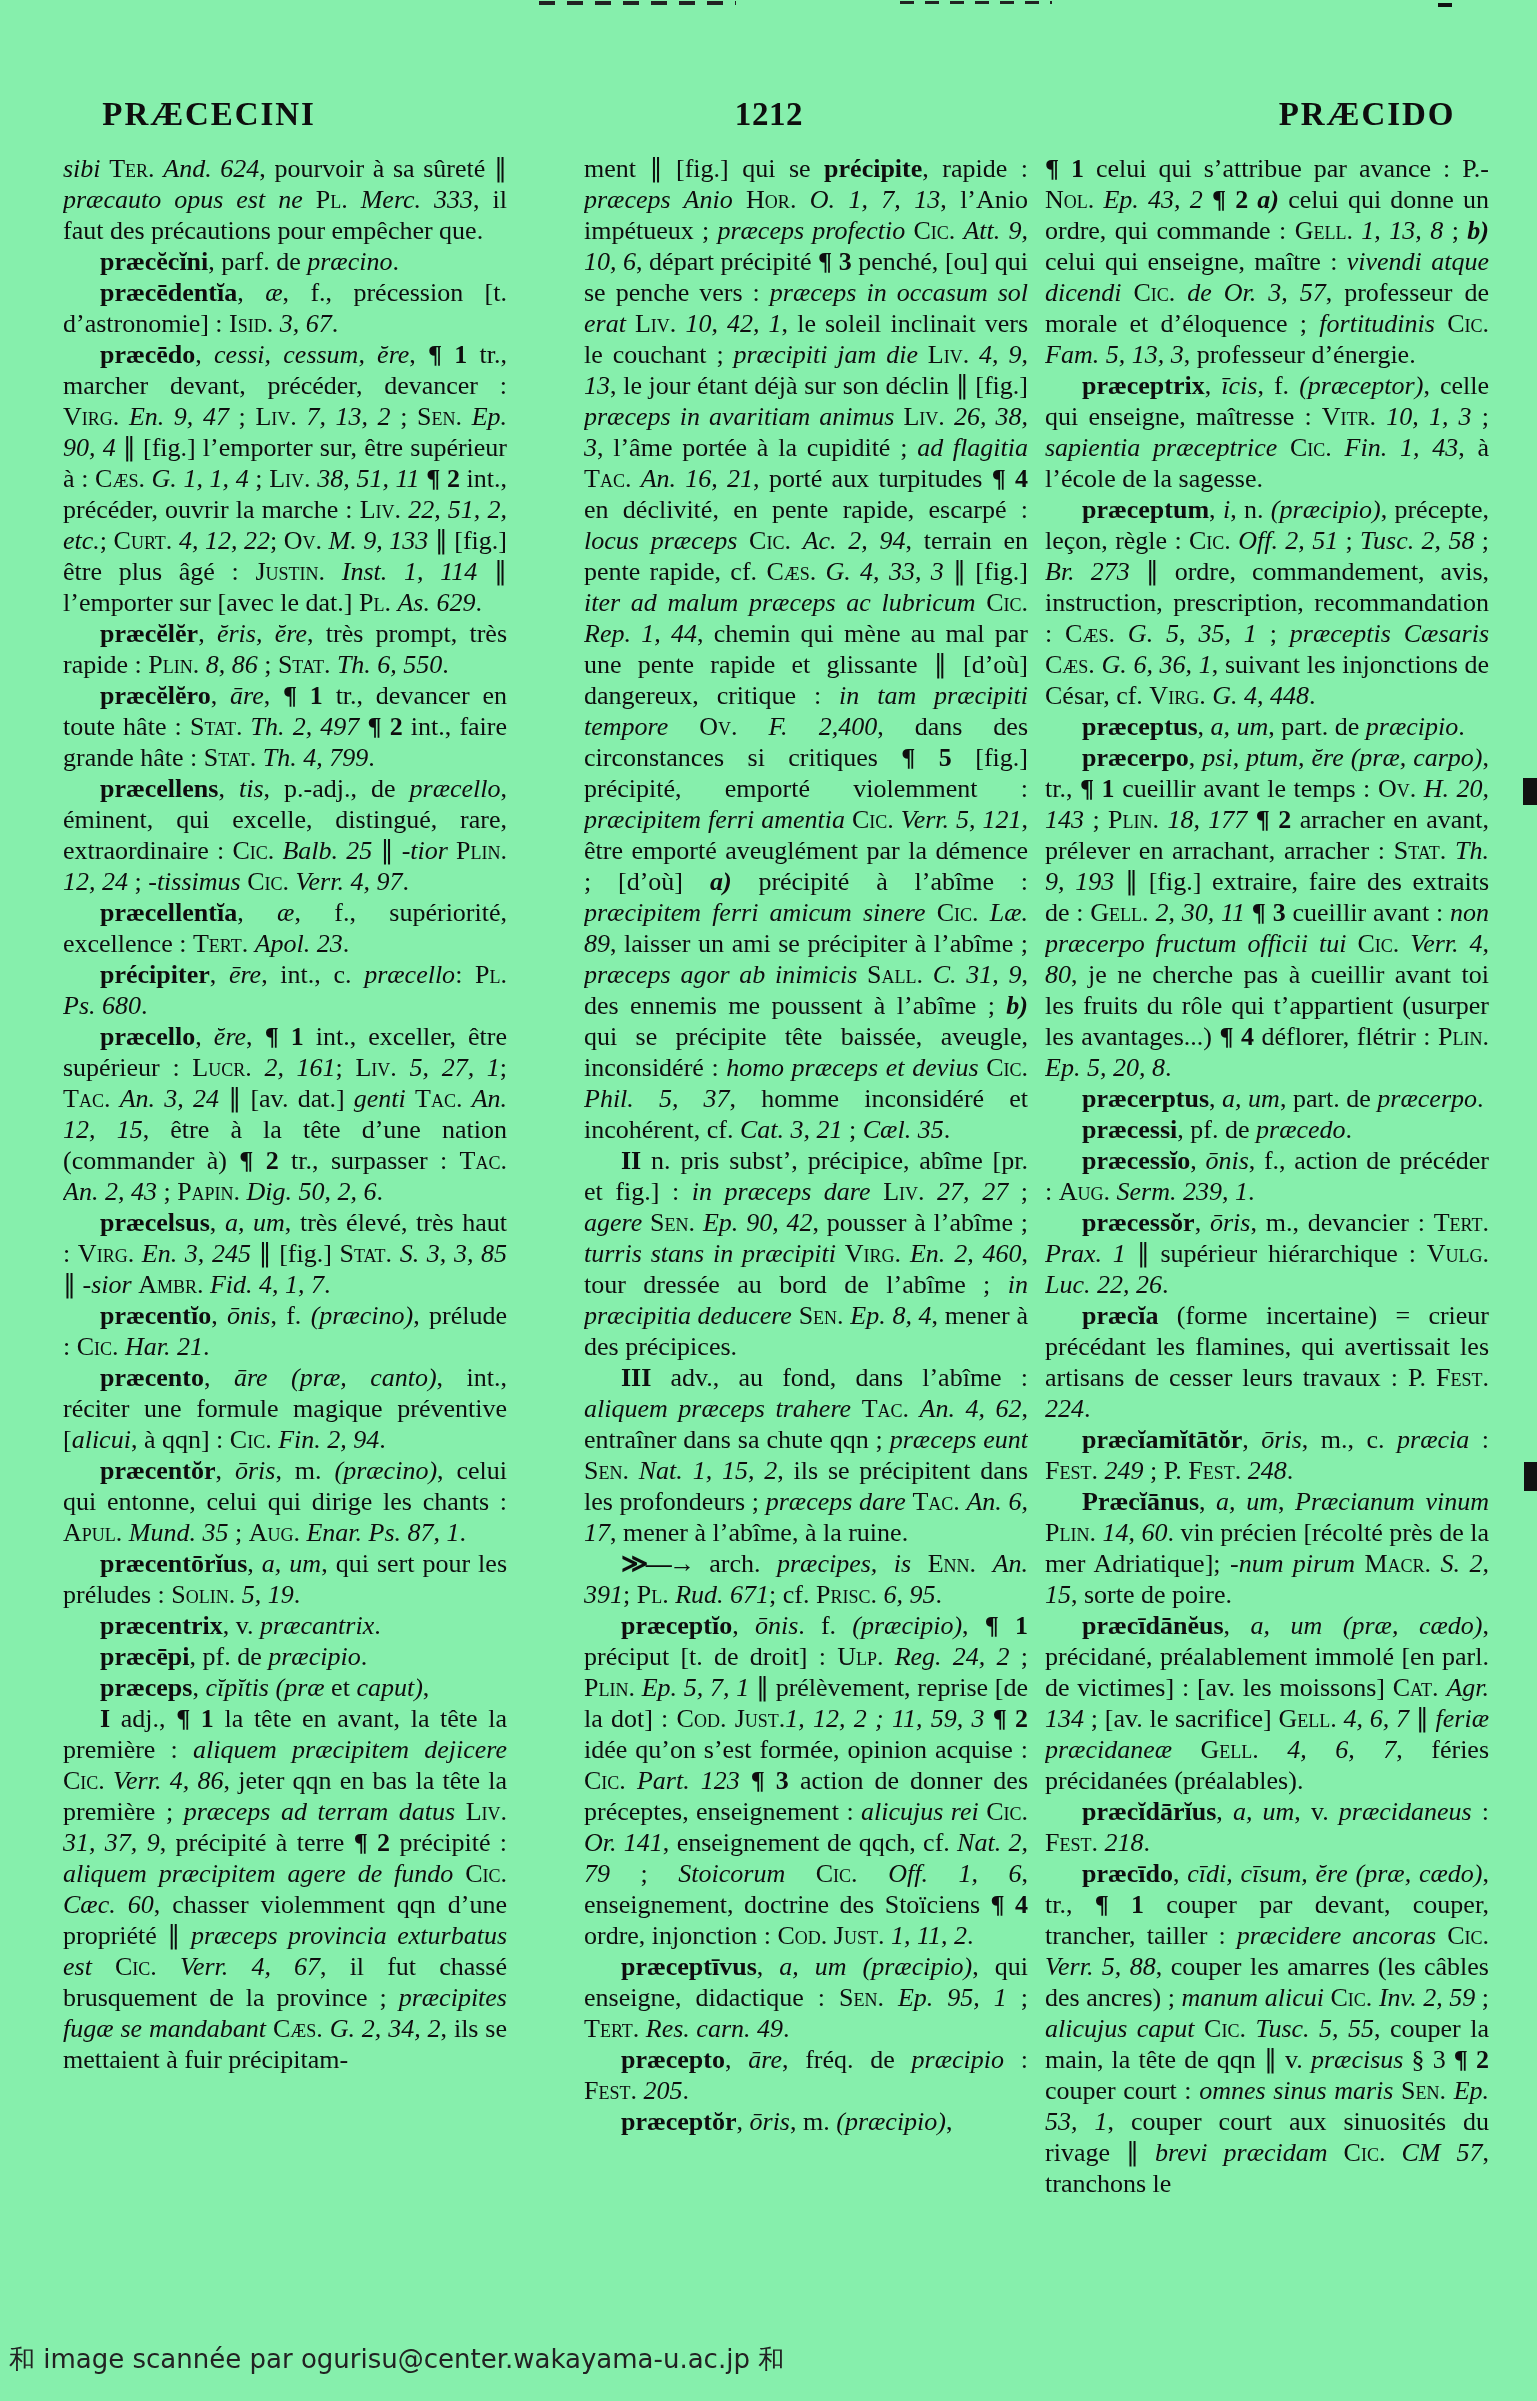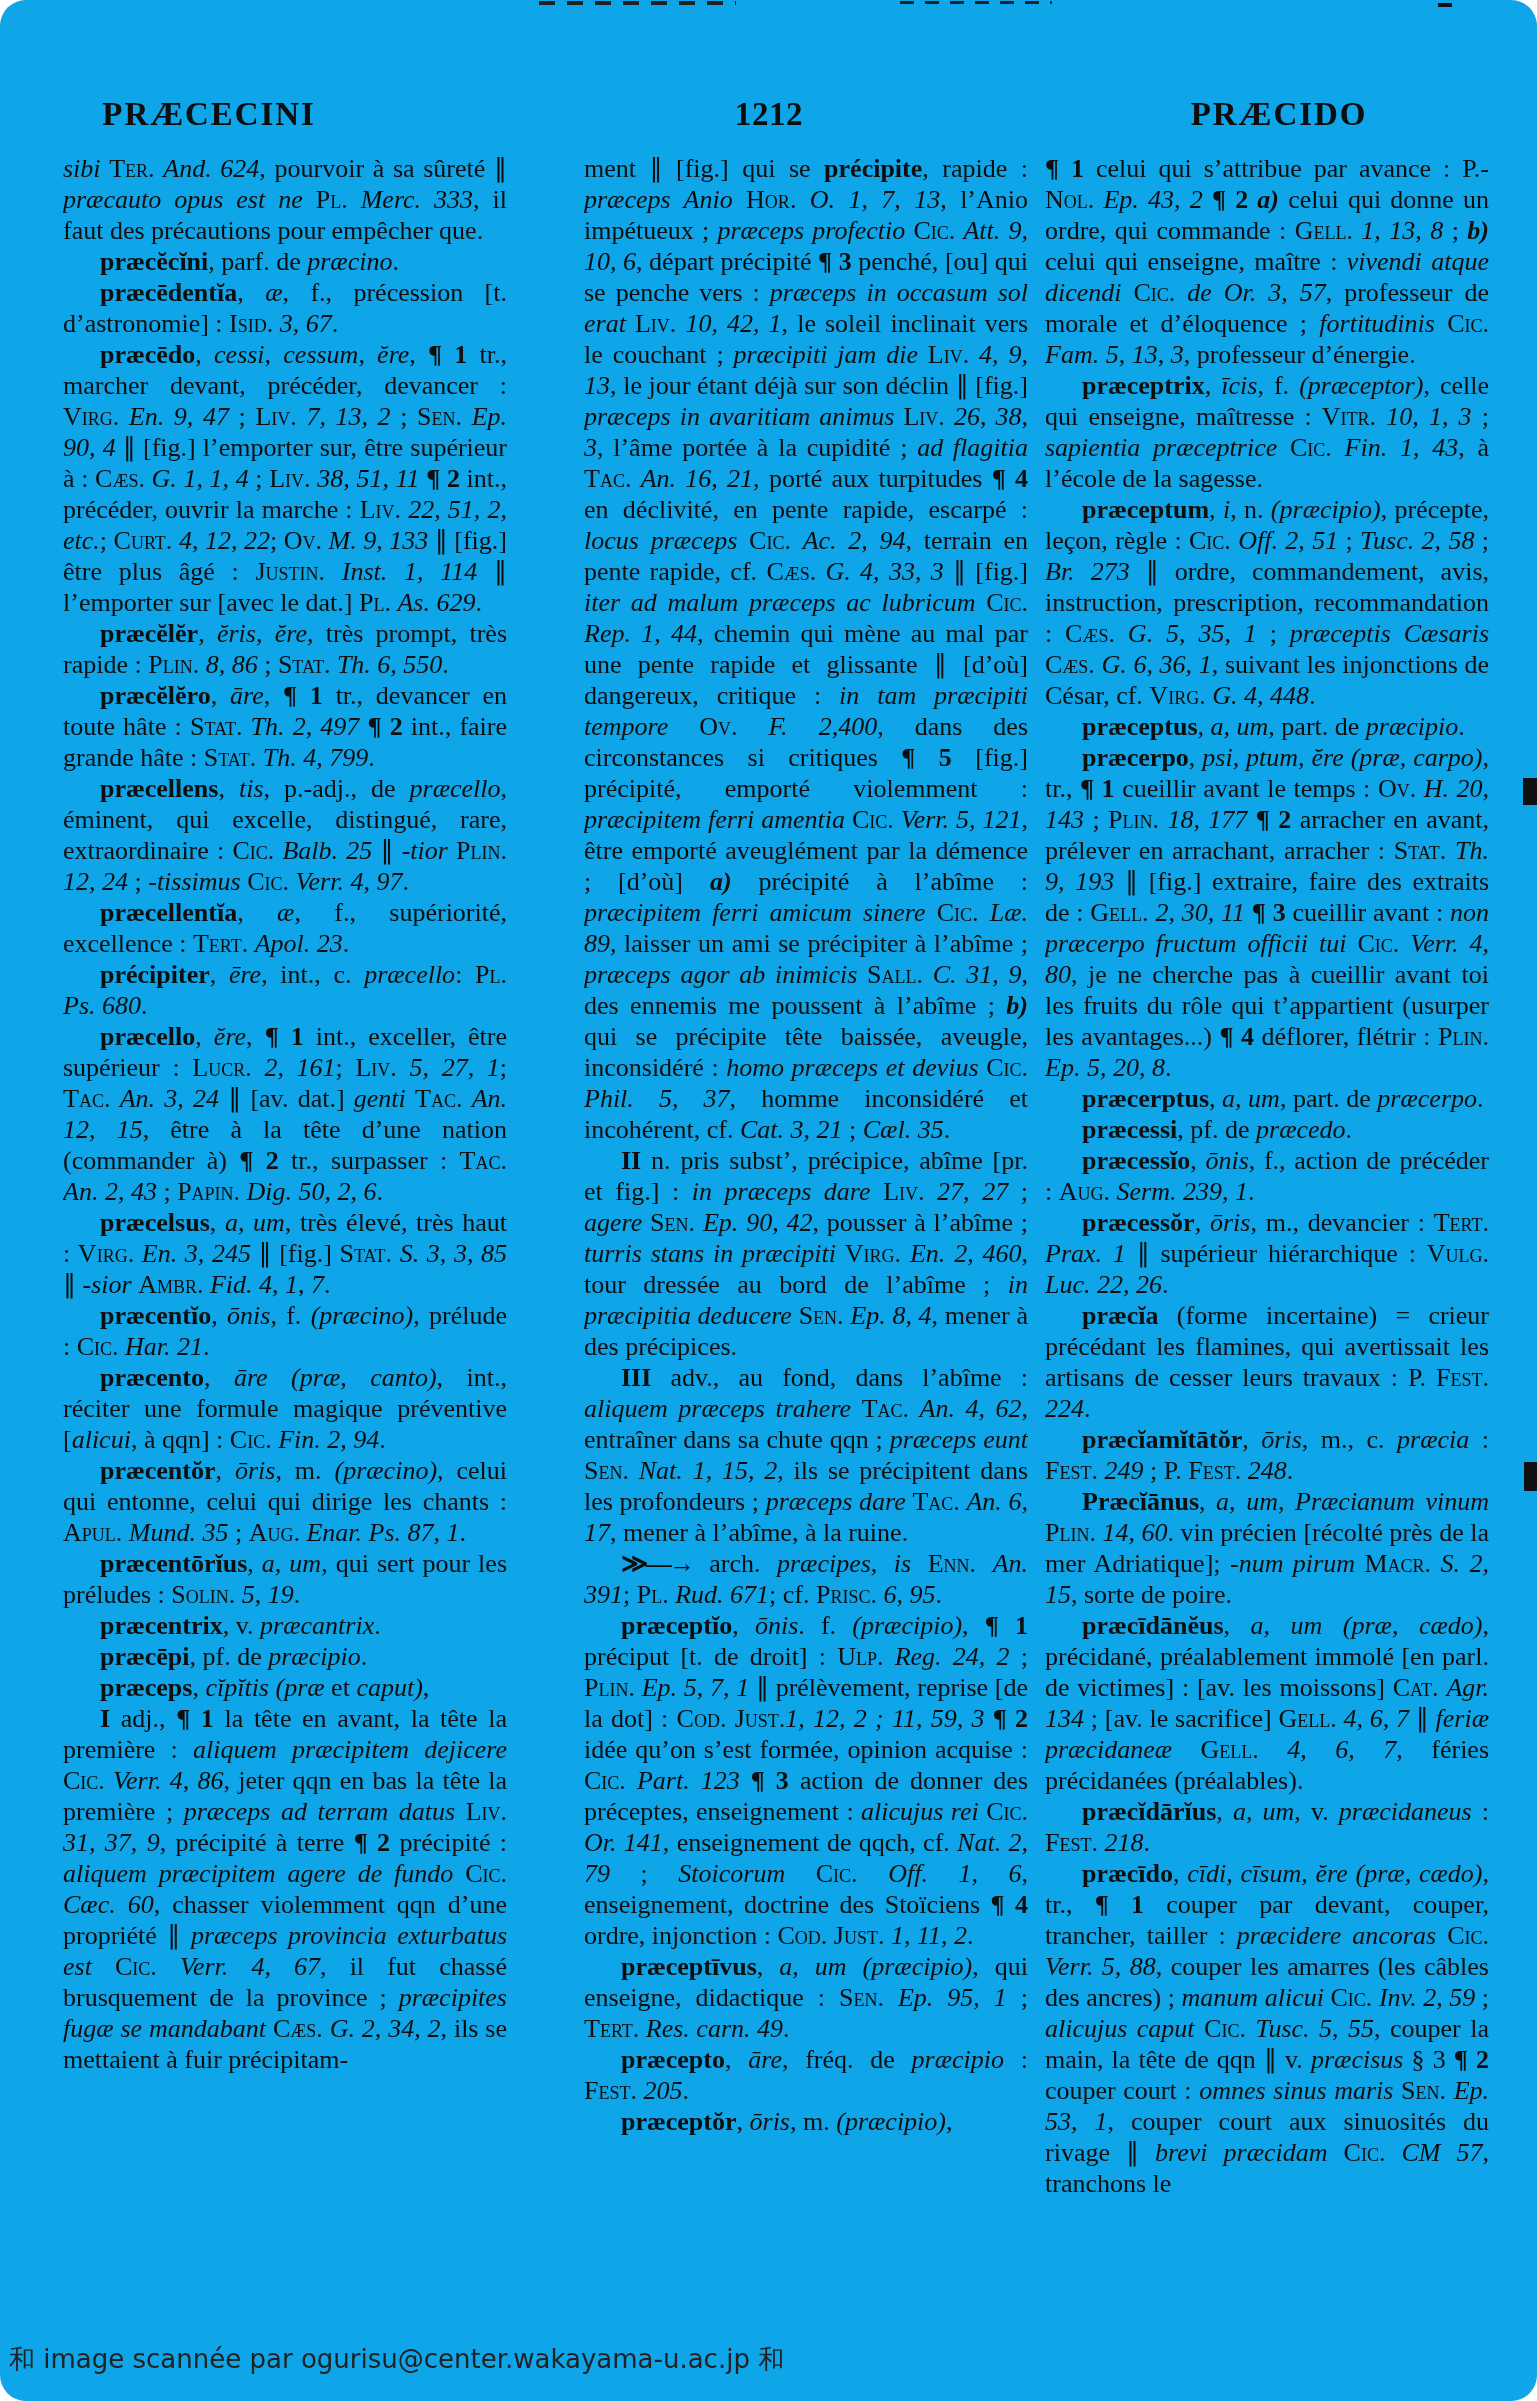--- a/index.html
+++ b/index.html
@@ -1,32 +1,31 @@
 <!DOCTYPE html>
 <html style="font-size:10px"><head>
 <meta charset="utf-8">
 <style>
   html,body{margin:0;padding:0;background:#ffffff;}
   .page{
     position:relative;
     width:1537px;height:2401px;
-    background:#0ea5e9;
+    background:#86efac;
     color:#0e0e0e;
     font-family:"Liberation Serif","DejaVu Serif",serif;
     overflow:hidden;
-    border-radius:26px;
   }
   .running-head{
     position:absolute;top:96px;
     font-weight:bold;font-size:33px;letter-spacing:1.9px;
     transform:translateX(-50%);white-space:nowrap;
   }
   .head-left{left:209px;}
   .head-center{left:769px;letter-spacing:0.6px;}
-  .head-right{left:1279px;}
+  .head-right{left:1367px;}
   .col{
     position:absolute;top:153px;height:2174px;overflow:hidden;font-family:Liberation Serif, serif;
   }
   .col-1{left:63px;width:444px;}
   .col-2{left:584px;width:444px;}
   .col-3{left:1045px;width:444px;}
   .col p{
     margin:0;
     font-size:26px;line-height:31px;
     text-align:justify;

